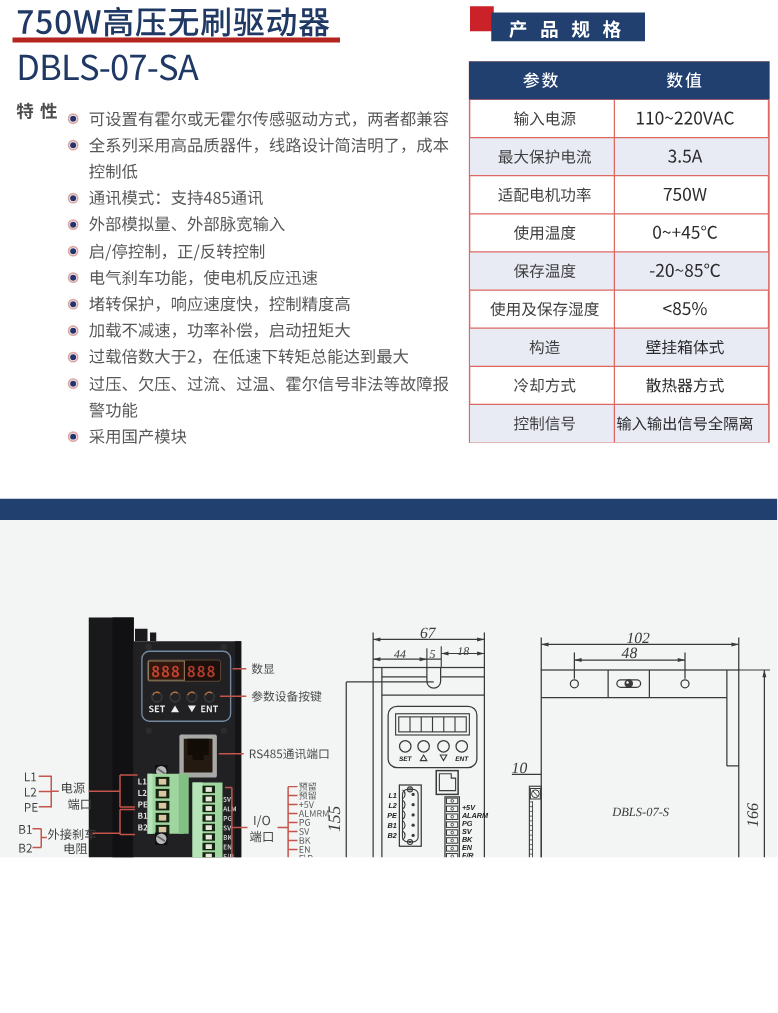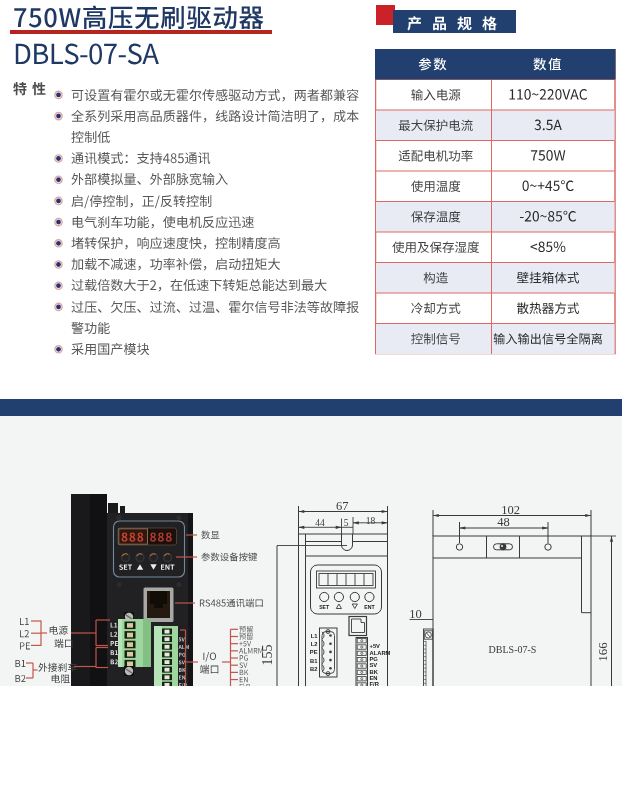--- a/index.html
+++ b/index.html
@@ -1,12 +1,12 @@
 <!DOCTYPE html>
-<html><head><meta charset="utf-8"><style>html,body{margin:0;padding:0;background:#fff;}*{box-sizing:border-box;}#page{position:relative;width:622px;height:686px;overflow:hidden;background:#fff;font-family:"Liberation Sans",sans-serif;}.abs{position:absolute;}</style></head><body>
+<html><head><meta charset="utf-8"><style>html,body{margin:0;padding:0;background:#fff;}*{box-sizing:border-box;}#page{position:relative;width:622px;height:686px;overflow:hidden;background:#fff;font-family:"Liberation Sans",sans-serif;font-style:italic;}.abs{position:absolute;}</style></head><body>
 <div id="page">
     <svg width="253" height="39" viewBox="0 -30 253 39" style="position:absolute;overflow:visible;left:13px;top:-3px" class="">
       <path d="M4.9 0.0H7.9C8.2 -7.3 9.0 -11.5 13.3 -17.0V-18.8H1.3V-16.3H10.1C6.5 -11.2 5.3 -6.9 4.9 0.0Z M22.0 0.4C25.3 0.4 28.3 -2.0 28.3 -6.2C28.3 -10.3 25.7 -12.1 22.6 -12.1C21.6 -12.1 20.8 -11.9 20.0 -11.5L20.4 -16.3H27.4V-18.8H17.9L17.3 -9.9L18.8 -8.9C19.9 -9.6 20.6 -10.0 21.8 -10.0C23.9 -10.0 25.3 -8.5 25.3 -6.1C25.3 -3.6 23.7 -2.1 21.6 -2.1C19.7 -2.1 18.3 -3.0 17.2 -4.1L15.8 -2.2C17.2 -0.9 19.0 0.4 22.0 0.4Z M37.6 0.4C41.2 0.4 43.6 -2.9 43.6 -9.5C43.6 -15.9 41.2 -19.1 37.6 -19.1C33.9 -19.1 31.5 -16.0 31.5 -9.5C31.5 -2.9 33.9 0.4 37.6 0.4ZM37.6 -2.0C35.7 -2.0 34.3 -4.1 34.3 -9.5C34.3 -14.8 35.7 -16.8 37.6 -16.8C39.5 -16.8 40.8 -14.8 40.8 -9.5C40.8 -4.1 39.5 -2.0 37.6 -2.0Z M49.8 0.0H53.4L55.9 -10.4C56.2 -11.9 56.5 -13.3 56.8 -14.7H56.9C57.1 -13.3 57.4 -11.9 57.8 -10.4L60.3 0.0H63.9L67.6 -18.8H64.8L63.0 -9.0C62.7 -7.0 62.4 -5.0 62.1 -3.0H61.9C61.5 -5.0 61.1 -7.0 60.7 -9.0L58.2 -18.8H55.6L53.2 -9.0C52.8 -7.0 52.3 -5.0 51.9 -3.0H51.8C51.5 -5.0 51.1 -7.0 50.8 -9.0L49.1 -18.8H46.0Z M76.4 -14.0H86.9V-12.1H76.4ZM74.0 -15.7V-10.4H89.4V-15.7ZM79.8 -21.1 80.5 -19.0H70.3V-16.9H92.8V-19.0H83.2C83.0 -19.8 82.6 -20.8 82.2 -21.6ZM71.1 -9.2V2.1H73.5V-7.2H89.6V-0.2C89.6 0.1 89.5 0.2 89.2 0.2C88.9 0.2 87.6 0.2 86.5 0.2C86.8 0.7 87.2 1.4 87.3 1.9C89.0 2.0 90.2 1.9 91.0 1.7C91.8 1.4 92.1 0.9 92.1 -0.2V-9.2ZM75.9 -5.9V0.7H78.2V-0.5H86.9V-5.9ZM78.2 -4.2H84.8V-2.2H78.2Z M112.3 -6.8C113.7 -5.7 115.2 -4.0 115.9 -2.8L117.7 -4.2C117.0 -5.3 115.5 -6.9 114.0 -8.0ZM97.8 -20.3V-12.0C97.8 -8.2 97.6 -2.9 95.6 0.9C96.2 1.1 97.2 1.8 97.6 2.2C99.7 -1.8 100.1 -7.9 100.1 -12.1V-18.0H119.4V-20.3ZM108.3 -16.8V-11.7H101.6V-9.4H108.3V-1.2H99.9V1.1H119.3V-1.2H110.7V-9.4H118.1V-11.7H110.7V-16.8Z M123.9 -19.9V-17.5H132.1C132.1 -15.8 132.0 -14.1 131.8 -12.4H122.3V-10.1H131.3C130.3 -5.9 127.8 -2.1 122.0 0.1C122.6 0.6 123.3 1.5 123.6 2.1C130.1 -0.5 132.7 -5.1 133.8 -10.1H134.0V-1.9C134.0 0.7 134.8 1.5 137.7 1.5C138.3 1.5 141.4 1.5 142.0 1.5C144.6 1.5 145.4 0.4 145.6 -3.8C145.0 -4.0 143.9 -4.4 143.3 -4.8C143.2 -1.4 143.0 -0.8 141.8 -0.8C141.1 -0.8 138.5 -0.8 138.0 -0.8C136.7 -0.8 136.5 -1.0 136.5 -1.9V-10.1H145.4V-12.4H134.2C134.4 -14.1 134.5 -15.8 134.6 -17.5H144.0V-19.9Z M163.4 -18.9V-4.4H165.7V-18.9ZM168.5 -21.0V-0.9C168.5 -0.5 168.4 -0.3 168.0 -0.3C167.5 -0.3 166.1 -0.3 164.7 -0.4C165.0 0.4 165.4 1.5 165.5 2.1C167.4 2.1 168.8 2.0 169.7 1.7C170.5 1.2 170.8 0.6 170.8 -0.9V-21.0ZM152.0 -10.7V-0.6H153.9V-8.6H155.8V2.1H157.9V-8.6H160.0V-3.0C160.0 -2.7 159.9 -2.7 159.7 -2.7C159.5 -2.7 158.9 -2.7 158.2 -2.7C158.4 -2.1 158.7 -1.3 158.8 -0.7C159.9 -0.7 160.7 -0.8 161.2 -1.1C161.8 -1.5 161.9 -2.0 161.9 -2.9V-10.7H157.9V-13.1H161.8V-20.1H149.7V-11.6C149.7 -8.0 149.5 -3.1 147.8 0.3C148.3 0.5 149.2 1.2 149.6 1.7C151.6 -2.0 151.8 -7.7 151.8 -11.6V-13.1H155.8V-10.7ZM151.8 -18.0H159.5V-15.2H151.8Z M173.9 -4.0 174.3 -2.1C176.2 -2.5 178.5 -3.1 180.7 -3.7L180.5 -5.5C178.0 -4.9 175.6 -4.4 173.9 -4.0ZM197.4 -20.1H184.9V1.1H197.9V-1.0H187.1V-17.9H197.4ZM175.7 -16.6C175.5 -13.8 175.2 -10.0 174.9 -7.7H181.6C181.3 -2.8 181.0 -0.8 180.5 -0.3C180.2 -0.0 180.0 0.0 179.6 0.0C179.1 0.0 177.9 -0.0 176.7 -0.1C177.1 0.4 177.3 1.2 177.4 1.8C178.6 1.9 179.8 1.9 180.5 1.9C181.2 1.8 181.8 1.6 182.3 1.0C183.0 0.2 183.4 -2.3 183.8 -8.7C183.8 -9.0 183.8 -9.6 183.8 -9.6H181.9C182.3 -12.4 182.6 -17.0 182.8 -20.5H180.7V-20.5H174.8V-18.4H180.6C180.4 -15.4 180.1 -12.0 179.8 -9.6H177.2C177.4 -11.7 177.6 -14.4 177.7 -16.5ZM194.3 -16.6C193.8 -15.0 193.2 -13.4 192.5 -11.8C191.5 -13.3 190.4 -14.8 189.4 -16.1L187.7 -15.0C188.9 -13.3 190.2 -11.4 191.5 -9.6C190.3 -7.3 188.9 -5.2 187.4 -3.6C187.9 -3.2 188.8 -2.4 189.2 -2.0C190.5 -3.5 191.7 -5.4 192.8 -7.4C193.9 -5.6 194.8 -3.9 195.4 -2.6L197.4 -3.9C196.6 -5.5 195.4 -7.6 194.0 -9.7C195.0 -11.7 195.8 -13.9 196.5 -16.1Z M201.6 -19.5V-17.3H211.5V-19.5ZM215.6 -21.1C215.6 -19.3 215.6 -17.5 215.6 -15.8H212.3V-13.5H215.5C215.2 -7.8 214.2 -2.8 210.9 0.3C211.5 0.7 212.3 1.5 212.7 2.1C216.4 -1.5 217.5 -7.1 217.9 -13.5H221.2C220.9 -4.8 220.6 -1.6 220.0 -0.9C219.7 -0.5 219.4 -0.5 219.0 -0.5C218.5 -0.5 217.2 -0.5 215.9 -0.6C216.3 0.1 216.6 1.1 216.6 1.8C218.0 1.8 219.3 1.9 220.1 1.8C221.0 1.6 221.5 1.4 222.1 0.6C223.0 -0.5 223.2 -4.2 223.6 -14.6C223.6 -15.0 223.6 -15.8 223.6 -15.8H218.0C218.0 -17.5 218.0 -19.3 218.0 -21.1ZM201.7 -0.8C202.3 -1.2 203.3 -1.6 210.1 -3.2L210.5 -1.7L212.6 -2.4C212.2 -4.1 211.0 -7.1 210.1 -9.3L208.1 -8.8C208.6 -7.7 209.1 -6.4 209.5 -5.2L204.1 -4.0C205.1 -6.2 205.9 -8.8 206.6 -11.3H212.0V-13.5H200.7V-11.3H204.1C203.5 -8.4 202.5 -5.6 202.1 -4.8C201.7 -3.8 201.4 -3.2 200.9 -3.0C201.2 -2.4 201.6 -1.3 201.7 -0.8Z M230.9 -18.4H234.5V-15.4H230.9ZM241.7 -18.4H245.6V-15.4H241.7ZM241.1 -12.3C242.0 -12.0 243.2 -11.4 244.0 -10.8H237.4C237.9 -11.6 238.3 -12.3 238.7 -13.1L236.8 -13.4V-20.4H228.7V-13.3H236.2C235.8 -12.5 235.3 -11.7 234.6 -10.8H226.7V-8.7H232.5C230.9 -7.3 228.8 -6.1 226.2 -5.1C226.6 -4.7 227.2 -3.8 227.5 -3.3L228.7 -3.8V2.1H230.9V1.5H234.5V2.0H236.8V-5.8H232.3C233.6 -6.7 234.7 -7.7 235.7 -8.7H240.2C241.2 -7.6 242.4 -6.7 243.6 -5.8H239.5V2.1H241.7V1.5H245.6V2.0H247.9V-3.6L248.9 -3.3C249.2 -3.9 249.9 -4.8 250.4 -5.3C247.8 -5.9 245.1 -7.2 243.2 -8.7H249.8V-10.8H245.3L246.1 -11.6C245.4 -12.2 244.1 -12.8 243.0 -13.3H247.9V-20.4H239.4V-13.3H242.0ZM230.9 -0.6V-3.7H234.5V-0.6ZM241.7 -0.6V-3.7H245.6V-0.6Z" fill="#1f3864"></path>
     </svg>
     <div class="abs" style="left:10px;top:29.8px;width:262px;height:4.4px;background:#b5251f;"></div>
     <svg width="147" height="42" viewBox="0 -32 147 42" style="position:absolute;overflow:visible;left:13px;top:32px" class="">
       <path d="M2.8 0.0H7.9C14.0 0.0 17.3 -3.8 17.3 -10.1C17.3 -16.6 14.0 -20.2 7.8 -20.2H2.8ZM5.3 -2.1V-18.1H7.6C12.3 -18.1 14.7 -15.3 14.7 -10.1C14.7 -5.1 12.3 -2.1 7.6 -2.1Z M21.1 0.0H27.5C32.1 0.0 35.2 -2.0 35.2 -5.9C35.2 -8.7 33.5 -10.3 31.1 -10.7V-10.9C33.0 -11.5 34.0 -13.2 34.0 -15.2C34.0 -18.8 31.2 -20.2 27.1 -20.2H21.1ZM23.7 -11.6V-18.1H26.8C29.9 -18.1 31.5 -17.3 31.5 -14.9C31.5 -12.8 30.1 -11.6 26.7 -11.6ZM23.7 -2.0V-9.6H27.2C30.7 -9.6 32.7 -8.5 32.7 -6.0C32.7 -3.3 30.7 -2.0 27.2 -2.0Z M38.6 0.0H50.0V-2.2H41.2V-20.2H38.6Z M58.6 0.4C62.8 0.4 65.5 -2.2 65.5 -5.4C65.5 -8.4 63.6 -9.7 61.3 -10.8L58.4 -12.0C56.9 -12.7 55.1 -13.4 55.1 -15.4C55.1 -17.2 56.6 -18.3 58.9 -18.3C60.7 -18.3 62.2 -17.6 63.4 -16.4L64.8 -18.0C63.4 -19.5 61.2 -20.5 58.9 -20.5C55.2 -20.5 52.5 -18.3 52.5 -15.2C52.5 -12.2 54.7 -10.8 56.6 -10.0L59.5 -8.7C61.4 -7.9 62.9 -7.2 62.9 -5.1C62.9 -3.2 61.3 -1.9 58.6 -1.9C56.5 -1.9 54.5 -2.9 53.1 -4.4L51.6 -2.6C53.3 -0.8 55.7 0.4 58.6 0.4Z M67.3 -6.7H74.4V-8.7H67.3Z M82.7 0.4C86.5 0.4 89.0 -3.1 89.0 -10.1C89.0 -17.1 86.5 -20.5 82.7 -20.5C78.9 -20.5 76.4 -17.1 76.4 -10.1C76.4 -3.1 78.9 0.4 82.7 0.4ZM82.7 -1.7C80.4 -1.7 78.9 -4.2 78.9 -10.1C78.9 -16.0 80.4 -18.5 82.7 -18.5C85.0 -18.5 86.6 -16.0 86.6 -10.1C86.6 -4.2 85.0 -1.7 82.7 -1.7Z M95.2 0.0H97.8C98.1 -7.9 99.0 -12.6 103.7 -18.6V-20.2H91.1V-18.0H100.9C96.9 -12.5 95.6 -7.6 95.2 0.0Z M105.7 -6.7H112.8V-8.7H105.7Z M121.8 0.4C126.0 0.4 128.7 -2.2 128.7 -5.4C128.7 -8.4 126.8 -9.7 124.5 -10.8L121.6 -12.0C120.1 -12.7 118.3 -13.4 118.3 -15.4C118.3 -17.2 119.8 -18.3 122.1 -18.3C123.9 -18.3 125.4 -17.6 126.6 -16.4L128.0 -18.0C126.6 -19.5 124.4 -20.5 122.1 -20.5C118.4 -20.5 115.7 -18.3 115.7 -15.2C115.7 -12.2 117.9 -10.8 119.8 -10.0L122.7 -8.7C124.6 -7.9 126.1 -7.2 126.1 -5.1C126.1 -3.2 124.5 -1.9 121.8 -1.9C119.7 -1.9 117.7 -2.9 116.3 -4.4L114.8 -2.6C116.5 -0.8 118.9 0.4 121.8 0.4Z M129.4 0.0H131.9L133.9 -6.2H141.3L143.2 0.0H145.9L139.0 -20.2H136.2ZM134.5 -8.2 135.5 -11.3C136.2 -13.6 136.9 -15.7 137.5 -18.1H137.6C138.3 -15.8 138.9 -13.6 139.7 -11.3L140.6 -8.2Z" fill="#1f3864"></path>
     </svg>
     <svg width="40" height="21" viewBox="0 -16 40 21" style="position:absolute;overflow:visible;left:13px;top:78px" class="">
       <path d="M6.4 -2.8C7.0 -2.1 7.7 -1.2 7.9 -0.6L9.2 -1.5C8.9 -2.1 8.2 -2.9 7.6 -3.6H10.4V-0.6C10.4 -0.5 10.4 -0.4 10.2 -0.4C9.9 -0.4 9.2 -0.4 8.5 -0.4C8.7 0.0 8.9 0.8 9.0 1.2C10.0 1.2 10.8 1.2 11.3 1.0C11.9 0.7 12.0 0.2 12.0 -0.6V-3.6H13.4V-5.1H12.0V-6.4H13.6V-7.9H10.4V-9.1H13.0V-10.7H10.4V-11.9H8.8V-10.7H6.4V-9.1H8.8V-7.9H5.6V-6.4H10.4V-5.1H5.9V-3.6H7.6ZM1.1 -10.8C1.0 -9.1 0.7 -7.3 0.3 -6.1C0.7 -6.0 1.3 -5.7 1.6 -5.5C1.7 -6.1 1.9 -6.8 2.0 -7.6H2.8V-4.6C1.9 -4.4 1.2 -4.2 0.5 -4.0L0.9 -2.3L2.8 -2.9V1.3H4.4V-3.4L5.6 -3.8L5.5 -5.3L4.4 -5.0V-7.6H5.5V-9.2H4.4V-11.9H2.8V-9.2H2.2L2.4 -10.5Z M23.7 -0.8V0.8H32.5V-0.8H29.2V-3.6H31.8V-5.2H29.2V-7.5H32.1V-9.1H29.2V-11.8H27.5V-9.1H26.4C26.5 -9.7 26.6 -10.3 26.7 -11.0L25.1 -11.3C24.9 -10.1 24.7 -8.8 24.4 -7.8C24.2 -8.4 23.9 -9.0 23.6 -9.6L22.8 -9.2V-11.9H21.1V-9.0L19.9 -9.2C19.8 -8.0 19.6 -6.5 19.2 -5.5L20.5 -5.1C20.8 -6.1 21.0 -7.6 21.1 -8.8V1.2H22.8V-8.4C23.0 -7.8 23.2 -7.2 23.3 -6.7L24.1 -7.1C24.0 -6.8 23.8 -6.5 23.7 -6.3C24.1 -6.1 24.8 -5.8 25.2 -5.5C25.5 -6.1 25.7 -6.7 26.0 -7.5H27.5V-5.2H24.8V-3.6H27.5V-0.8Z" fill="#4d4d4d"></path>

